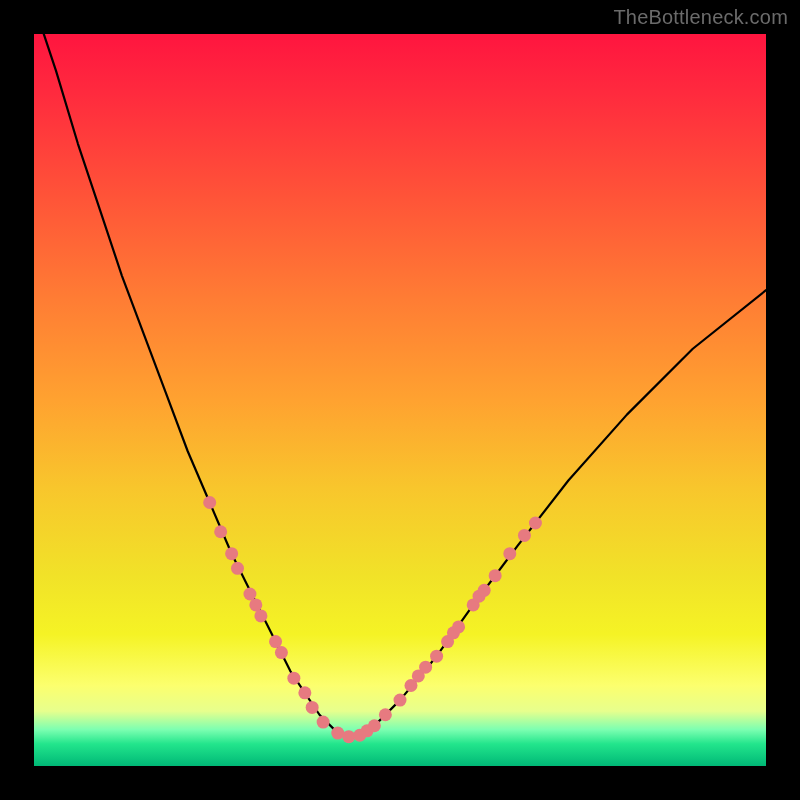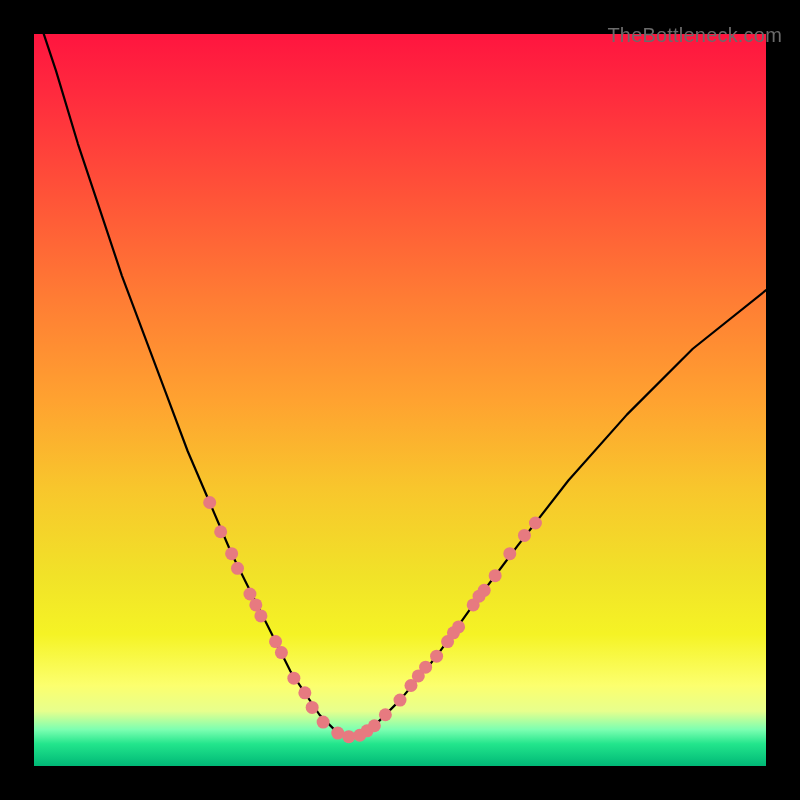--- a/index.html
+++ b/index.html
@@ -7,27 +7,26 @@
     padding: 0;
     width: 800px;
     height: 800px;
     background: #000;
     font-family: Arial, Helvetica, sans-serif;
     overflow: hidden;
   }
   .watermark {
     position: absolute;
     top: 6px;
-    right: 18px;
+    right: 12px;
     color: #6b6b6b;
     font-size: 20px;
     font-weight: 500;
     z-index: 10;
     letter-spacing: 0.2px;
-    margin-top: 18px;
   }
   .plot-area {
     position: absolute;
     left: 34px;
     top: 34px;
     width: 732px;
     height: 732px;
     background: linear-gradient(to bottom,
       #ff153f 0%,
       #ff2a3e 8%,

